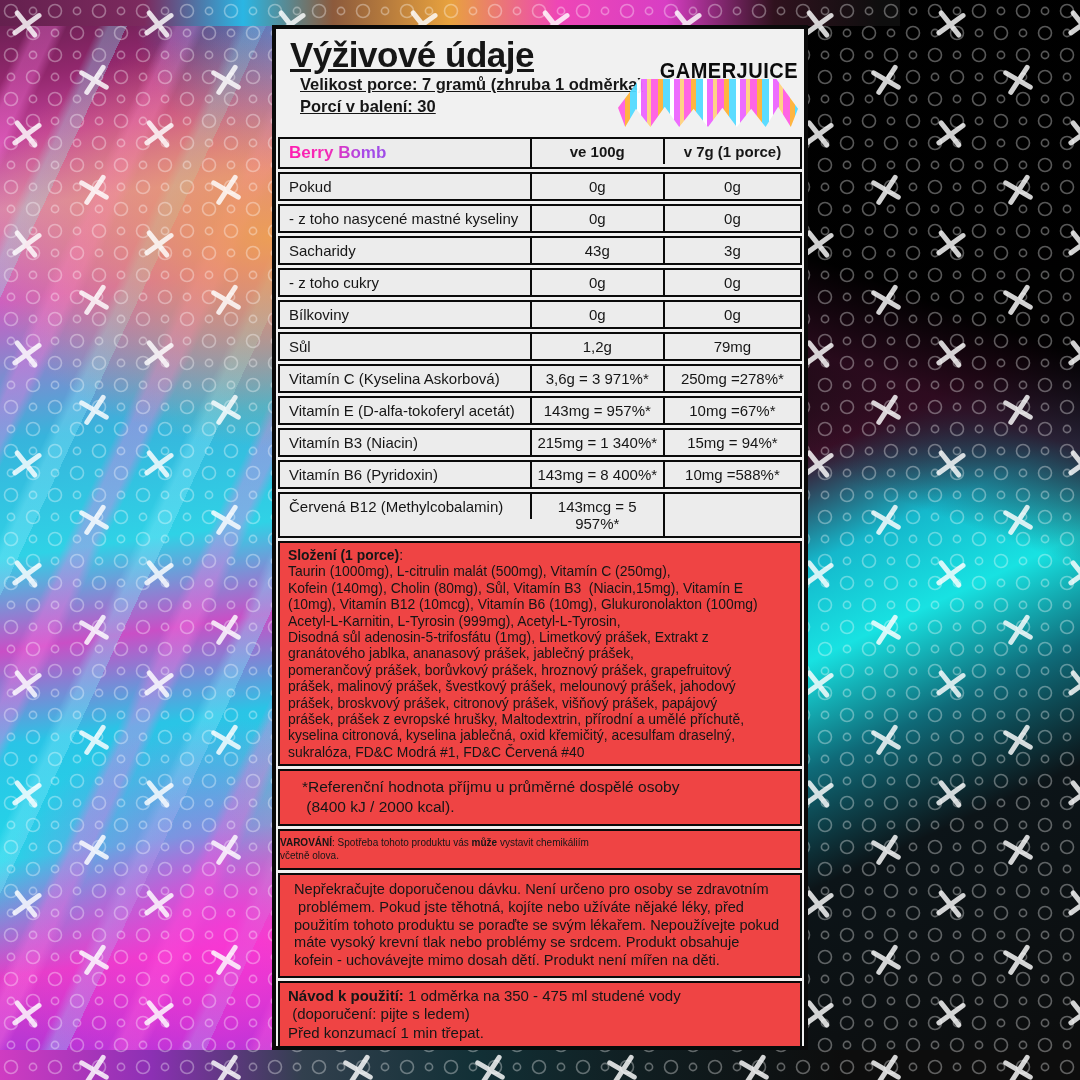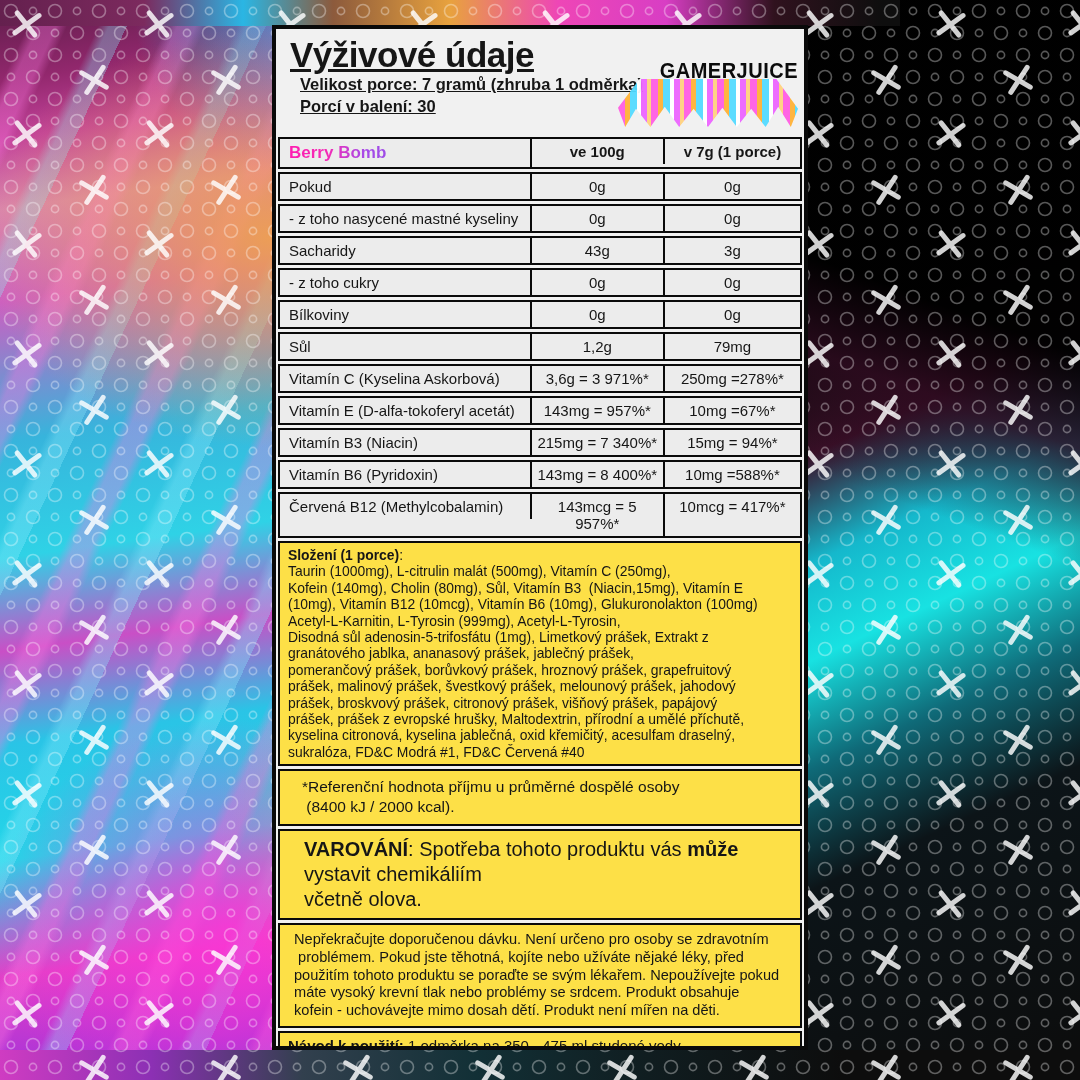--- a/index.html
+++ b/index.html
@@ -53,26 +53,26 @@
   .nrow{display:flex;border:2.5px solid #0a0a0a;background:#ececec;margin-top:3px;align-items:flex-start;}
   .nrow.header{font-weight:bold;font-size:17px;margin-top:0;}
   .c{box-sizing:border-box;display:flex;align-items:center;font-size:15px;padding:4px 4px;}
   .c.lab{flex:0 0 48.4%;padding-left:9px;border-right:2.5px solid #0a0a0a;justify-content:flex-start;text-align:left;}
   .c.val{flex:0 0 25.6%;justify-content:center;text-align:center;border-right:2.5px solid #0a0a0a;}
   .c.val.last{flex:1;border-right:none;}
   .berry{font-size:17px;font-weight:bold;
     background:linear-gradient(90deg,#ff1cb0 0%,#f32cb6 40%,#a64ae8 78%,#9e4ce6 100%);
     -webkit-background-clip:text;background-clip:text;color:transparent;}
   
-  .sec{border:2.5px solid #0a0a0a;background:#fde047;margin-top:3px;padding:4px 8px;
+  .sec{border:2.5px solid #0a0a0a;background:#ef4444;margin-top:3px;padding:4px 8px;
     font-size:14.3px;line-height:1.17;white-space:pre-wrap;}
   .sec .b{font-weight:bold;}
   .sec.ingredients{font-size:13.9px;line-height:1.18;}
   .sec.note{padding:6px 8px 8px 22px;font-size:15.5px;line-height:1.25;}
-  .sec.warn{font-size:20px;line-height:1.25;padding:6px 24px;}
+  .sec.warn{font-size:10px;line-height:1.25;padding:6px 0;}
   .sec.disc{font-size:14.6px;line-height:1.22;padding:6px 14px;}
   .sec.usage{font-size:15px;line-height:1.22;}
 </style>
 </head>
 <body>
 
 <div class="bg-base"></div>
 <div class="bg-left"></div>
 <div class="bg-right"></div>
 <div class="bg-top"></div>
@@ -167,34 +167,33 @@
     </div>
 
     <div class="nrow">
       <div class="c lab">Vitamín E (D-alfa-tokoferyl acetát)</div>
       <div class="c val">143mg = 957%*</div>
       <div class="c val last">10mg =67%*</div>
     </div>
 
     <div class="nrow">
       <div class="c lab">Vitamín B3 (Niacin)</div>
-      <div class="c val">215mg = 7 340%*</div>
+      <div class="c val">215mg = 1 340%*</div>
       <div class="c val last">15mg = 94%*</div>
     </div>
 
     <div class="nrow">
       <div class="c lab">Vitamín B6 (Pyridoxin)</div>
       <div class="c val">143mg = 8 400%*</div>
       <div class="c val last">10mg =588%*</div>
     </div>
 
     <div class="nrow">
       <div class="c lab">Červená B12 (Methylcobalamin)</div>
       <div class="c val">143mcg = 5 957%*</div>
-      <div class="c val last">10mcg = 417%*</div>
     </div>
   </div>
   </div>
 
   <div class="sec ingredients"><span class="b">Složení (1 porce)</span><span>:</span>
 <span>Taurin (1000mg), L-citrulin malát (500mg), Vitamín C (250mg),
 Kofein (140mg), Cholin (80mg), Sůl, Vitamín B3  (Niacin,15mg), Vitamín E
 (10mg), Vitamín B12 (10mcg), Vitamín B6 (10mg), Glukuronolakton (100mg)
 Acetyl-L-Karnitin, L-Tyrosin (999mg), Acetyl-L-Tyrosin,
 Disodná sůl adenosin-5-trifosfátu (1mg), Limetkový prášek, Extrakt z

